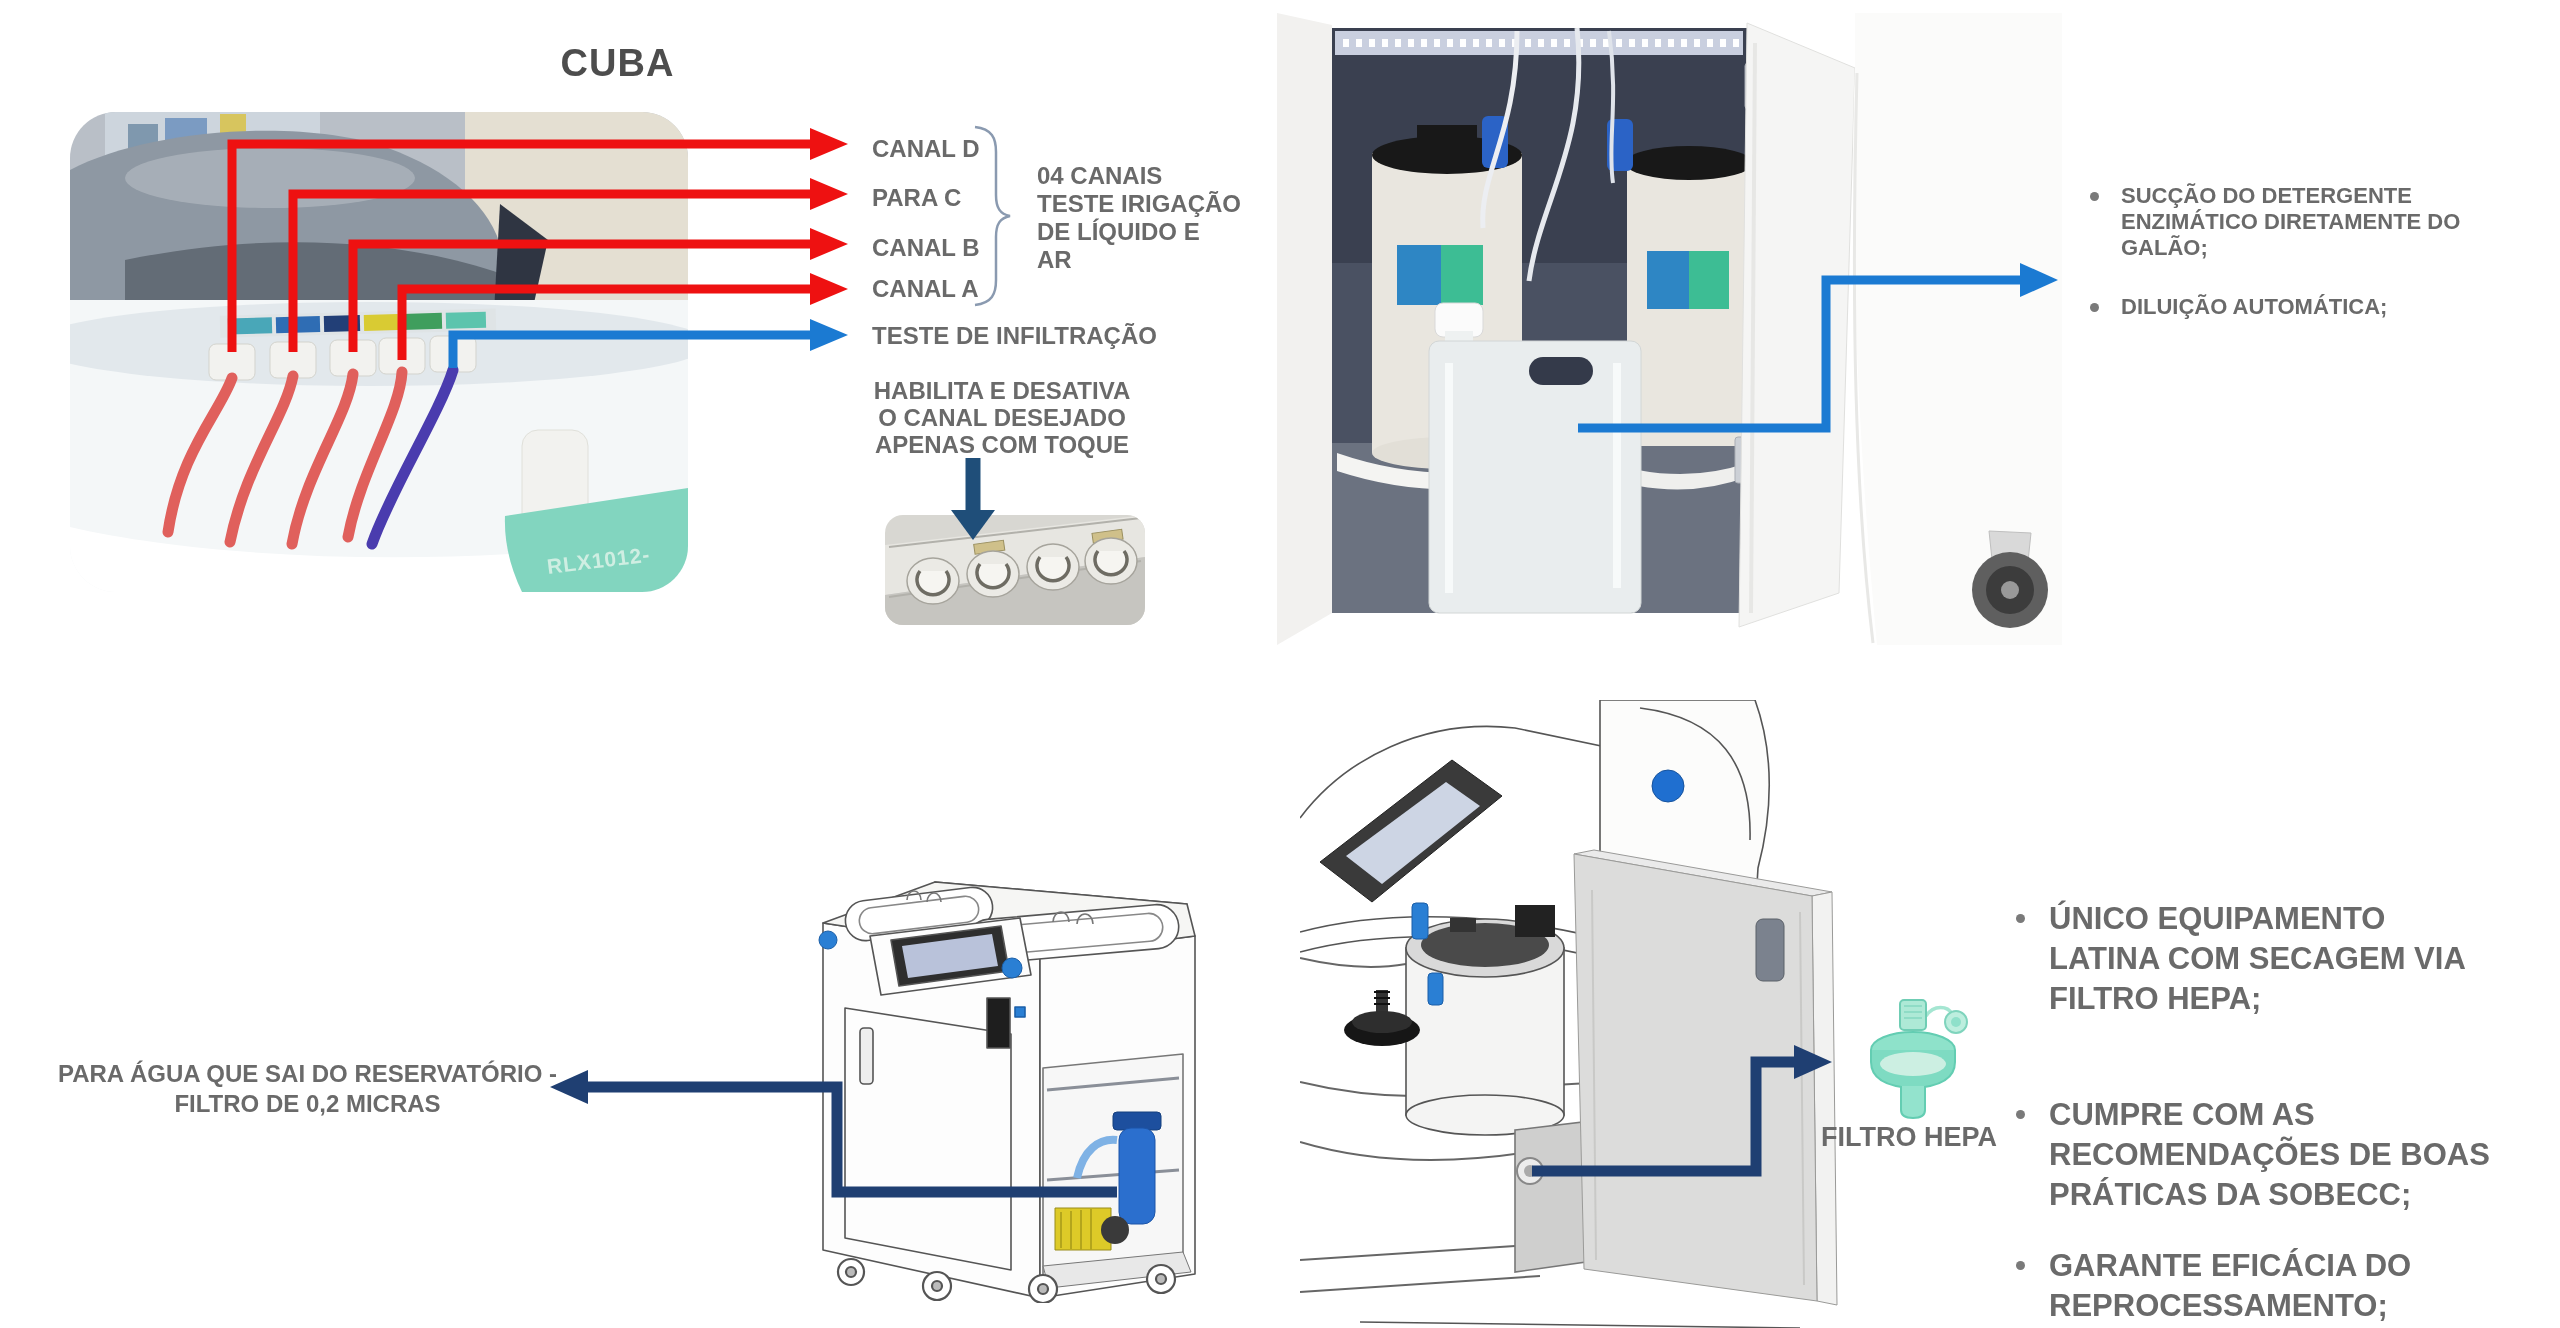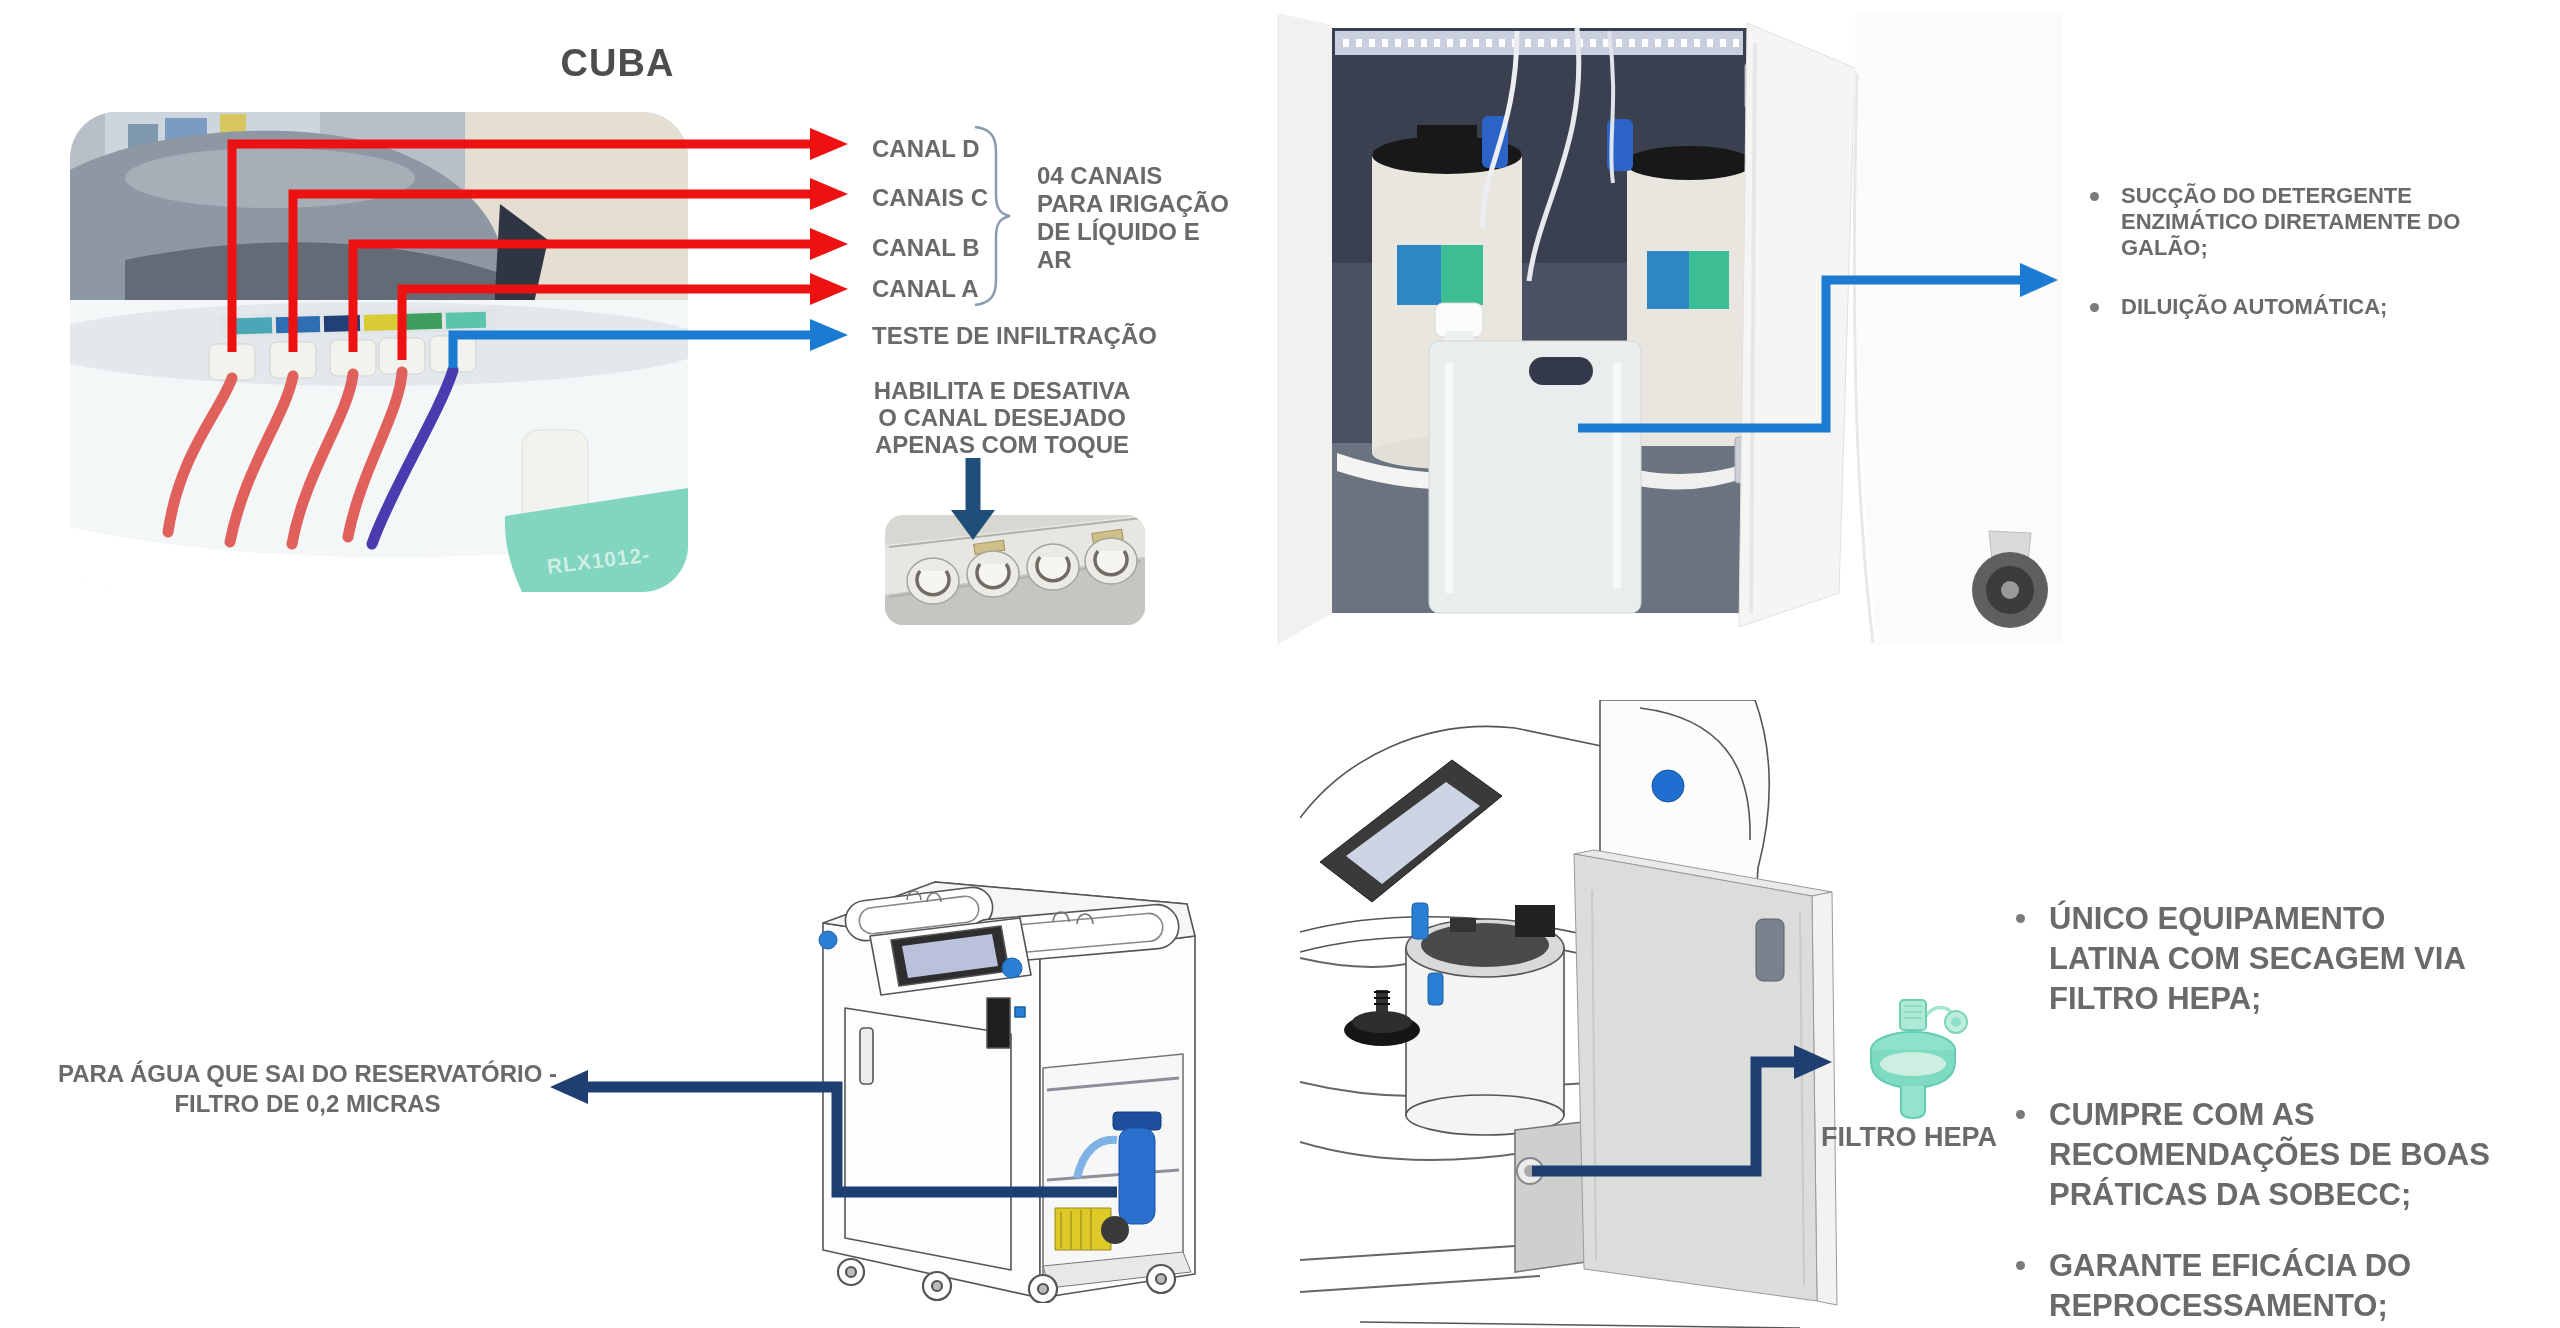--- a/index.html
+++ b/index.html
@@ -77,28 +77,28 @@
       <rect x="452" y="318" width="66" height="102" rx="16" fill="#f2f2ef" stroke="#e0e0da"></rect>
 
       <g>
         <path d="M435,404 L618,376 L618,480 L452,480 C440,455 434,430 435,404 Z" fill="#82d5bf"></path>
         <text x="478" y="462" transform="rotate(-7 478 462)" font-family="Liberation Sans,sans-serif" font-size="21" font-weight="bold" fill="#cfeee2" letter-spacing="1">RLX1012-</text>
       </g>
     </svg>
   </div>
 
   <div class="lbl sz24 abs" style="left:872px;top:135px">CANAL D</div>
-  <div class="lbl sz24 abs" style="left:872px;top:184px">CANAIS C</div>
+  <div class="lbl sz24 abs" style="left:872px;top:184px">PARA C</div>
   <div class="lbl sz24 abs" style="left:872px;top:234px">CANAL B</div>
   <div class="lbl sz24 abs" style="left:872px;top:275px">CANAL A</div>
   <div class="lbl sz24 abs" style="left:872px;top:322px">TESTE DE INFILTRAÇÃO</div>
 
   <div class="abs" style="left:1037px;top:162px">
     <div class="lbl sz24" style="line-height:28px">04 CANAIS</div>
-    <div class="lbl sz24" style="line-height:28px">PARA IRIGAÇÃO</div>
+    <div class="lbl sz24" style="line-height:28px">TESTE IRIGAÇÃO</div>
     <div class="lbl sz24" style="line-height:28px">DE LÍQUIDO E</div>
     <div class="lbl sz24" style="line-height:28px">AR</div>
   </div>
 
   <div class="abs center" style="left:868px;top:377px;width:268px">
     <div class="lbl sz24">HABILITA E DESATIVA</div>
     <div class="lbl sz24">O CANAL DESEJADO</div>
     <div class="lbl sz24">APENAS COM TOQUE</div>
   </div>
 

